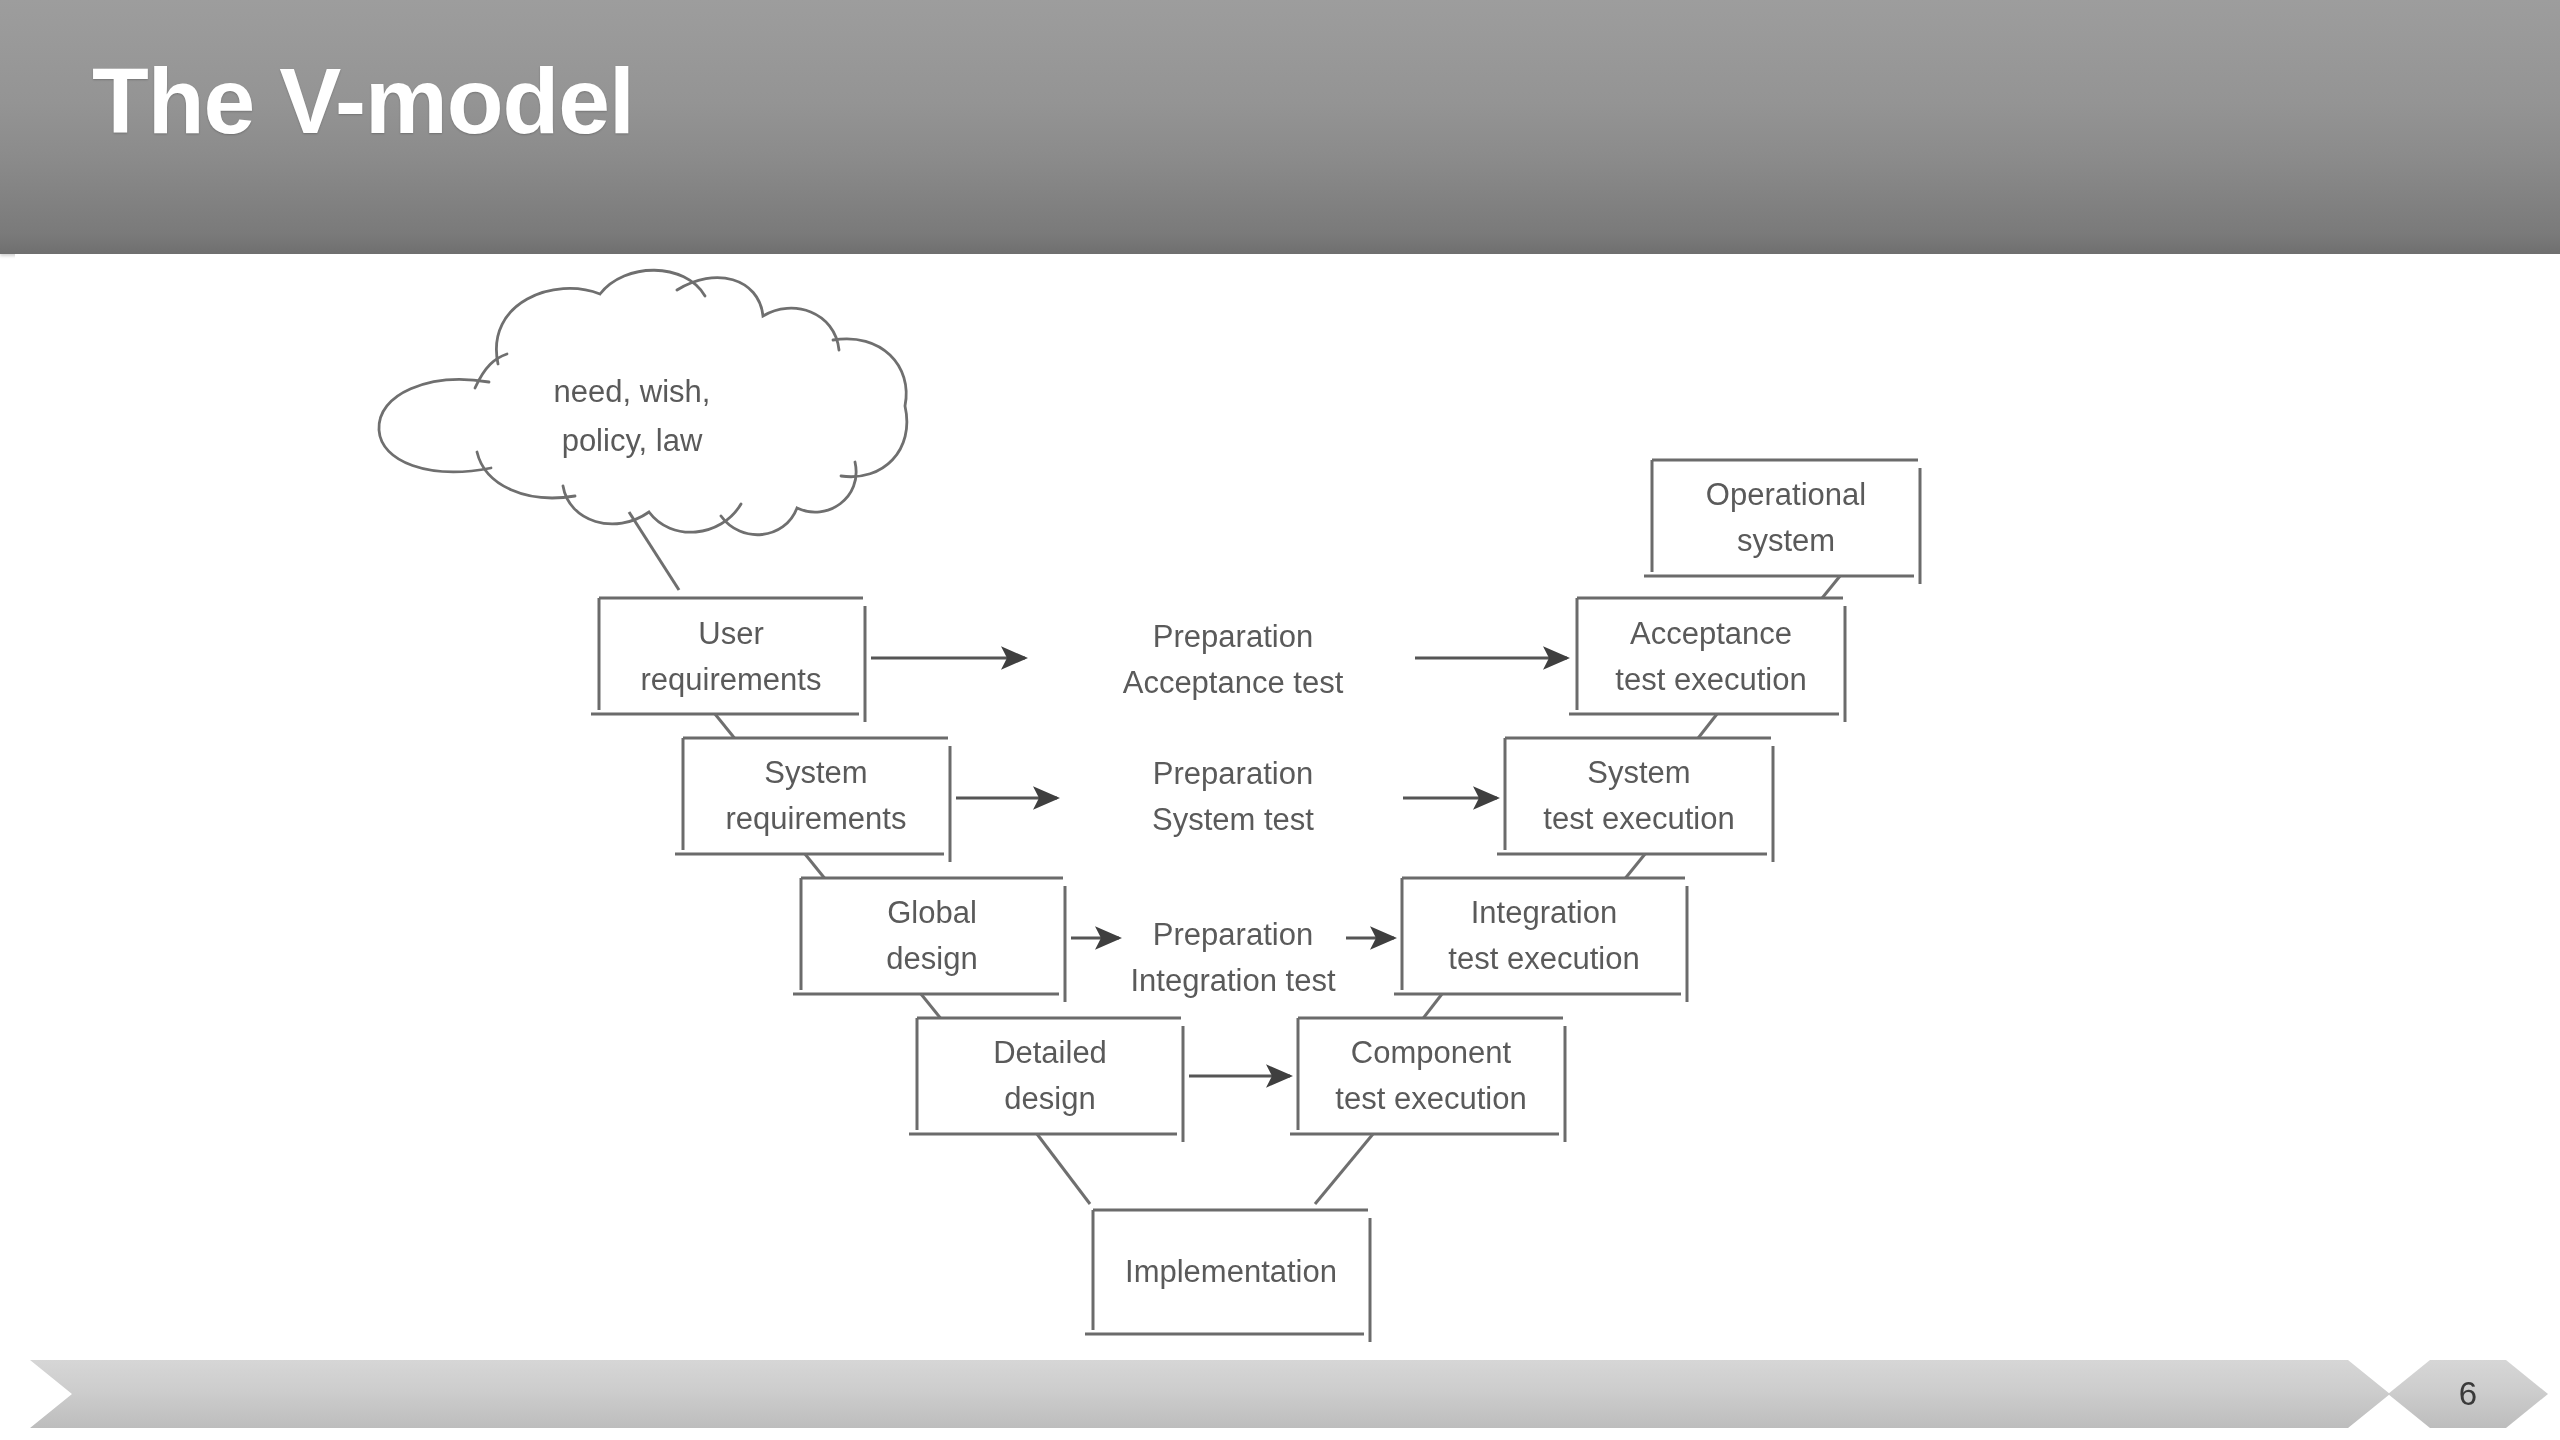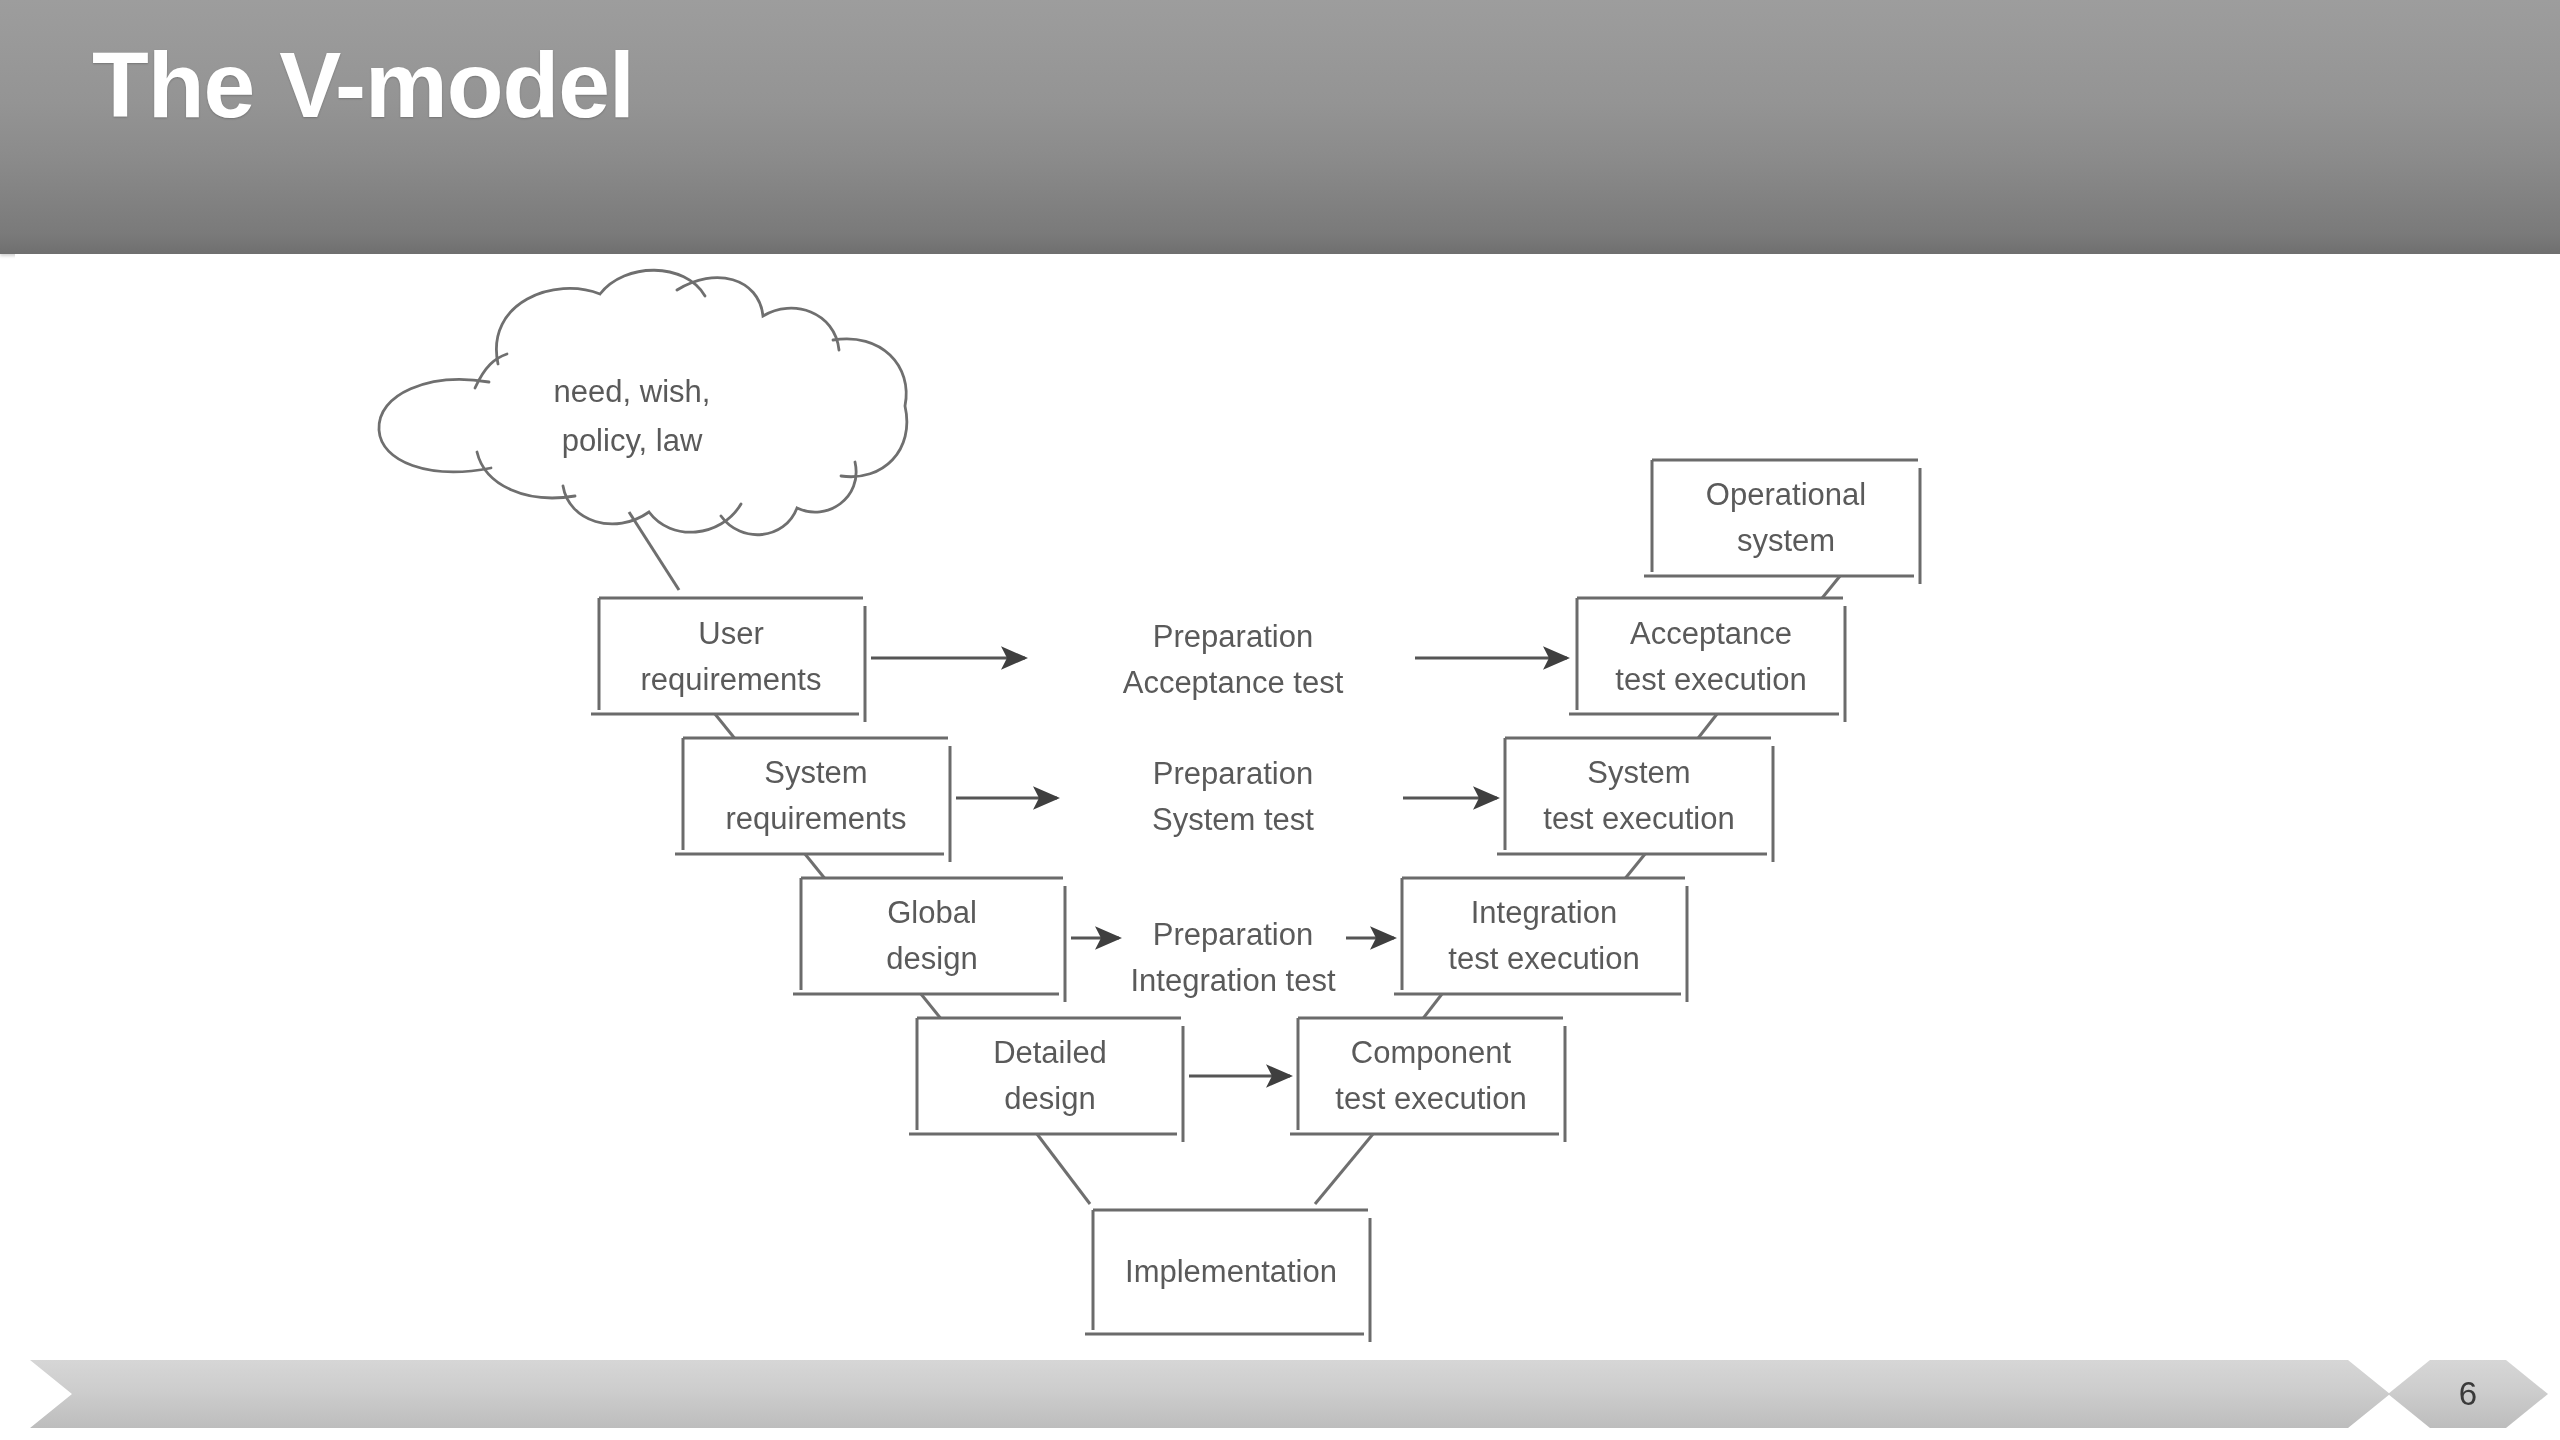--- a/index.html
+++ b/index.html
@@ -21,21 +21,21 @@
     left: 0;
     top: 0;
     width: 2560px;
     height: 254px;
     background: linear-gradient(to bottom, #9d9d9d 0%, #949494 40%, #8b8b8b 62%, #7a7a7a 92%, #6f6f6f 100%);
     box-shadow: 0 2px 3px rgba(0,0,0,0.18);
   }
   #slide-title {
     position: absolute;
     left: 92px;
-    top: 32px;
+    top: 48px;
     font-size: 93px;
     font-weight: bold;
     color: #ffffff;
     letter-spacing: -1px;
     white-space: nowrap;
     text-shadow: 0 1px 2px rgba(0,0,0,0.22);
   }
 
   
   #slide-body {

